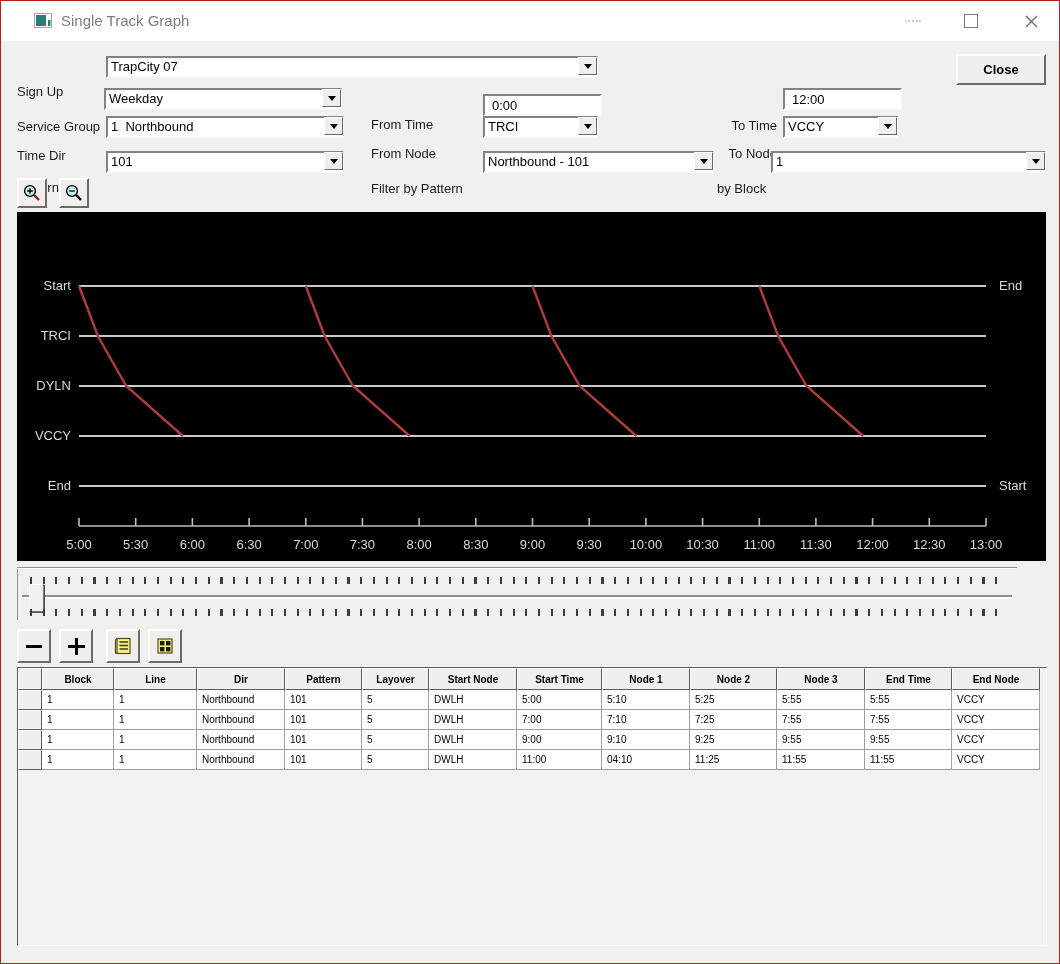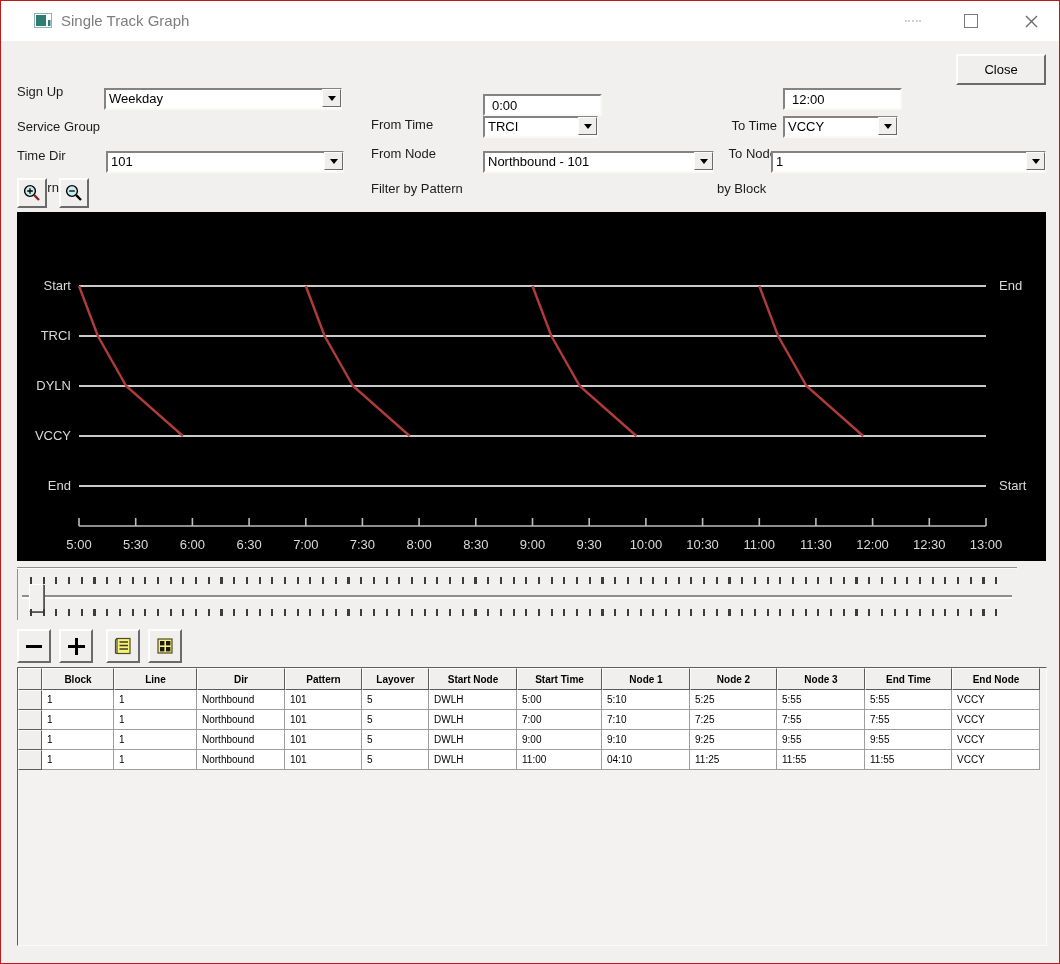--- a/index.html
+++ b/index.html
@@ -10,21 +10,21 @@
   .app-icon{position:absolute;left:33px;top:12px;width:18px;height:15px;}
   .tb-title{position:absolute;left:60px;top:0;line-height:40px;font-size:15px;color:#7d7d7d;}
   .tb-btn{position:absolute;top:0;height:40px;display:flex;align-items:center;justify-content:center;cursor:default;}
   .btn-min{left:887px;width:50px;}
   .btn-max{left:945px;width:50px;}
   .btn-x{left:1003px;width:54px;}
   .min-glyph{width:16px;border-bottom:2px dotted #cfcfcf;}
   .max-glyph{width:12px;height:12px;border:1px solid #7a7a7a;}
   
   .sunken{background:#ffffff;border:2px solid;border-color:#838383 #f9f9f8 #f9f9f8 #838383;}
-  .raised{background:#f1efed;border:2px solid;border-color:#fdfdfc #6a6a6a #6a6a6a #fdfdfc;}
+  .raised{background:#f1efed;border:2px solid;border-color:#fdfdfc #6a6a6a #6a6a6a #fdfdfc;font-weight:bold;}
   .lbl{position:absolute;font-size:13px;color:#1c1c1c;white-space:nowrap;margin-top:28px;}
   .combo{position:absolute;height:18px;}
   .combo .val{position:absolute;left:3px;top:1px;right:20px;font-size:13px;color:#000;white-space:pre;overflow:hidden;}
   .combo .drop{position:absolute;right:-1px;top:-1px;width:17px;height:16px;background:#f0eeec;border:1px solid;border-color:#fdfdfc #6a6a6a #6a6a6a #fdfdfc;display:flex;align-items:center;justify-content:center;}
   .arrow{width:0;height:0;border-left:4px solid transparent;border-right:4px solid transparent;border-top:5px solid #000;}
   .tfield{position:absolute;height:17px;font-size:13px;color:#000;padding:1px 0 0 7px;font-family:"Liberation Sans",sans-serif;outline:none;}
   .pushbtn{position:absolute;display:flex;align-items:center;justify-content:center;font-size:13px;color:#000;cursor:default;}
   
   .graph{position:absolute;left:16px;top:211px;width:1029px;height:349px;background:#000;}
   .graph svg{display:block;}
@@ -80,22 +80,34 @@
   <span class="lbl" style="left:16px;top:90px;">Service Group</span>
   <span class="lbl" style="left:16px;top:119px;">Time Dir</span>
   <span class="lbl" style="left:16px;top:151px;">Pattern</span>
   <span class="lbl" style="left:370px;top:88px;">From Time</span>
   <span class="lbl" style="left:370px;top:117px;">From Node</span>
   <span class="lbl" style="left:370px;top:152px;">Filter by Pattern</span>
   <span class="lbl" style="left:710px;top:89px;width:66px;text-align:right;">To Time</span>
   <span class="lbl" style="left:710px;top:117px;width:66px;text-align:right;">To Node</span>
   <span class="lbl" style="left:716px;top:152px;">by Block</span>
 
+  <div class="combo sunken" style="left:105px;top:55px;width:488px;">
+    <span class="val">TrapCity 07</span>
+    <span class="drop">
+        <span class="arrow"></span>
+      </span>
+  </div>
   <div class="combo sunken" style="left:97px;top:87px;width:234px;margin-left:6px;">
     <span class="val">Weekday</span>
+    <span class="drop">
+        <span class="arrow"></span>
+      </span>
+  </div>
+  <div class="combo sunken" style="left:105px;top:115px;width:234px;">
+    <span class="val">1  Northbound</span>
     <span class="drop">
         <span class="arrow"></span>
       </span>
   </div>
   <div class="combo sunken" style="left:105px;top:150px;width:234px;">
     <span class="val">101</span>
     <span class="drop">
         <span class="arrow"></span>
       </span>
   </div>

